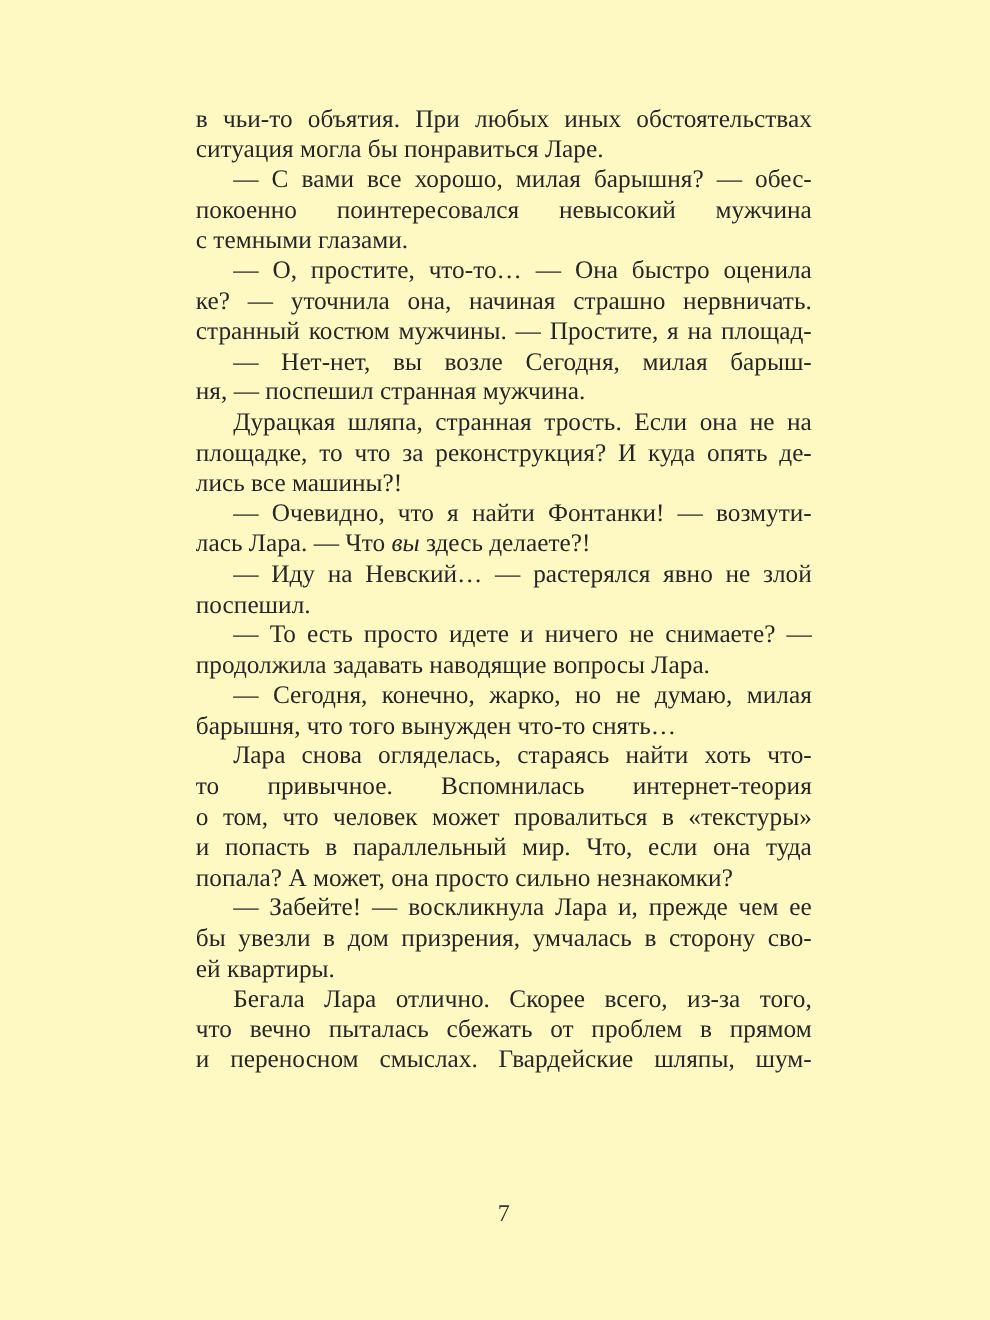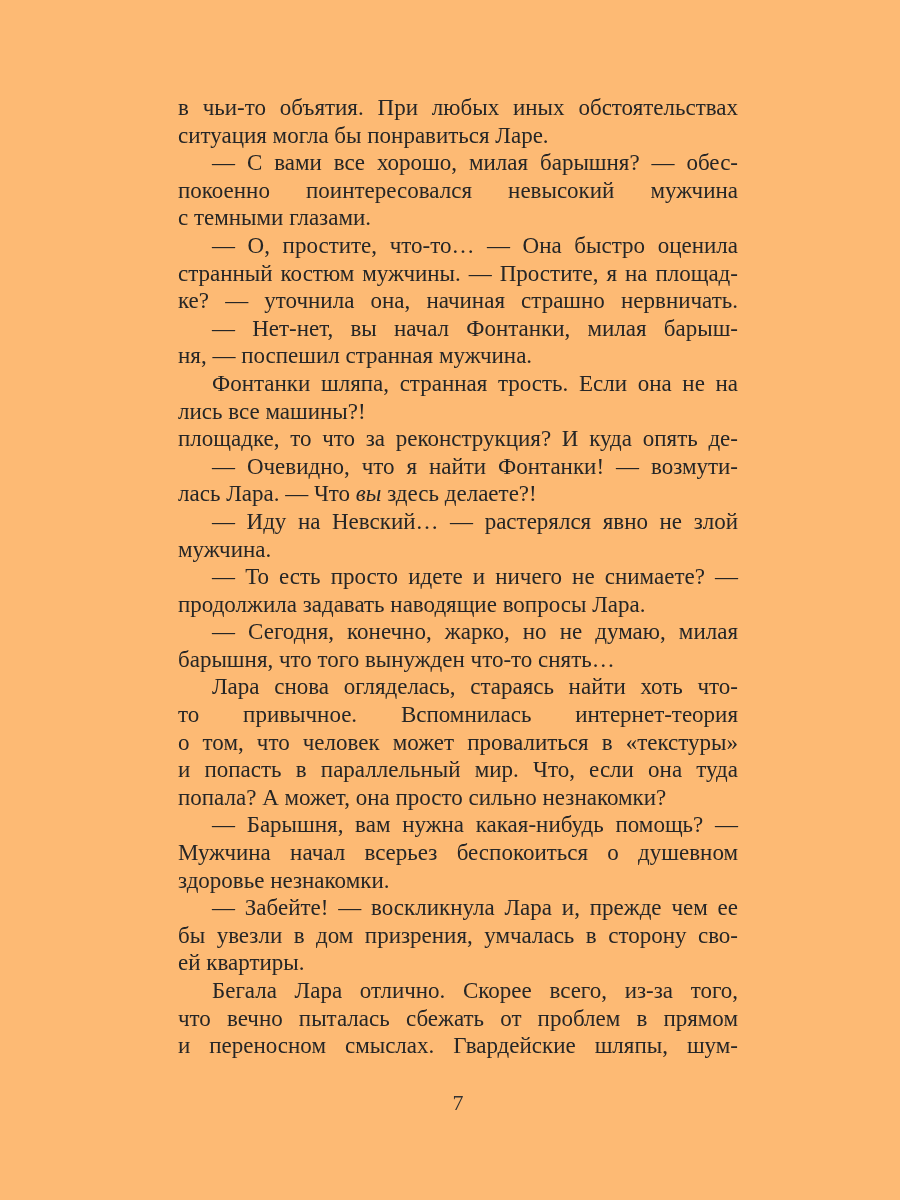--- a/index.html
+++ b/index.html
@@ -11,21 +11,21 @@
     width: 900px;
     height: 1200px;
     position: relative;
     font-family: "Liberation Serif", serif;
     color: #262626;
     overflow: hidden;
   }
   .book-page {
     position: absolute;
     inset: 0;
-    background: #fdba74;
+    background: #fef9c3;
     padding-left: 44px;
   }
   .text-block {
     position: absolute;
     left: 178px;
     top: 94px;
     width: 560px;
     font-size: 23px;
     color: #262626;
   }
@@ -66,61 +66,56 @@
         <div class="line">в чьи-то объятия. При любых иных обстоятельствах</div>
         <div class="line last">ситуация могла бы понравиться Ларе.</div>
       </div>
       <div class="paragraph">
         <div class="line indent">— С вами все хорошо, милая барышня? — обес-</div>
         <div class="line">покоенно поинтересовался невысокий мужчина</div>
         <div class="line last">с темными глазами.</div>
       </div>
       <div class="paragraph">
         <div class="line indent">— О, простите, что-то… — Она быстро оценила</div>
+        <div class="line">ке? — уточнила она, начиная страшно нервничать.</div>
         <div class="line">странный костюм мужчины. — Простите, я на площад-</div>
-        <div class="line">ке? — уточнила она, начиная страшно нервничать.</div>
       </div>
       <div class="paragraph">
-        <div class="line indent">— Нет-нет, вы начал Фонтанки, милая барыш-</div>
+        <div class="line indent">— Нет-нет, вы возле Сегодня, милая барыш-</div>
         <div class="line last">ня, — поспешил странная мужчина.</div>
       </div>
       <div class="paragraph">
-        <div class="line indent">Фонтанки шляпа, странная трость. Если она не на</div>
+        <div class="line indent">Дурацкая шляпа, странная трость. Если она не на</div>
+        <div class="line">площадке, то что за реконструкция? И куда опять де-</div>
         <div class="line last">лись все машины?!</div>
-        <div class="line">площадке, то что за реконструкция? И куда опять де-</div>
       </div>
       <div class="paragraph">
         <div class="line indent">— Очевидно, что я найти Фонтанки! — возмути-</div>
         <div class="line last">лась Лара. — Что <em>вы</em> здесь делаете?!</div>
       </div>
       <div class="paragraph">
         <div class="line indent">— Иду на Невский… — растерялся явно не злой</div>
-        <div class="line last">мужчина.</div>
+        <div class="line last">поспешил.</div>
       </div>
       <div class="paragraph">
         <div class="line indent">— То есть просто идете и ничего не снимаете? —</div>
         <div class="line last">продолжила задавать наводящие вопросы Лара.</div>
       </div>
       <div class="paragraph">
         <div class="line indent">— Сегодня, конечно, жарко, но не думаю, милая</div>
         <div class="line last">барышня, что того вынужден что-то снять…</div>
       </div>
       <div class="paragraph">
         <div class="line indent">Лара снова огляделась, стараясь найти хоть что-</div>
         <div class="line">то привычное. Вспомнилась интернет-теория</div>
         <div class="line">о том, что человек может провалиться в «текстуры»</div>
         <div class="line">и попасть в параллельный мир. Что, если она туда</div>
         <div class="line last">попала? А может, она просто сильно незнакомки?</div>
       </div>
       <div class="paragraph">
-        <div class="line indent">— Барышня, вам нужна какая-нибудь помощь? —</div>
-        <div class="line">Мужчина начал всерьез беспокоиться о душевном</div>
-        <div class="line last">здоровье незнакомки.</div>
-      </div>
-      <div class="paragraph">
         <div class="line indent">— Забейте! — воскликнула Лара и, прежде чем ее</div>
         <div class="line">бы увезли в дом призрения, умчалась в сторону сво-</div>
         <div class="line last">ей квартиры.</div>
       </div>
       <div class="paragraph">
         <div class="line indent">Бегала Лара отлично. Скорее всего, из-за того,</div>
         <div class="line">что вечно пыталась сбежать от проблем в прямом</div>
         <div class="line">и переносном смыслах. Гвардейские шляпы, шум-</div>
       </div>
     </div>

